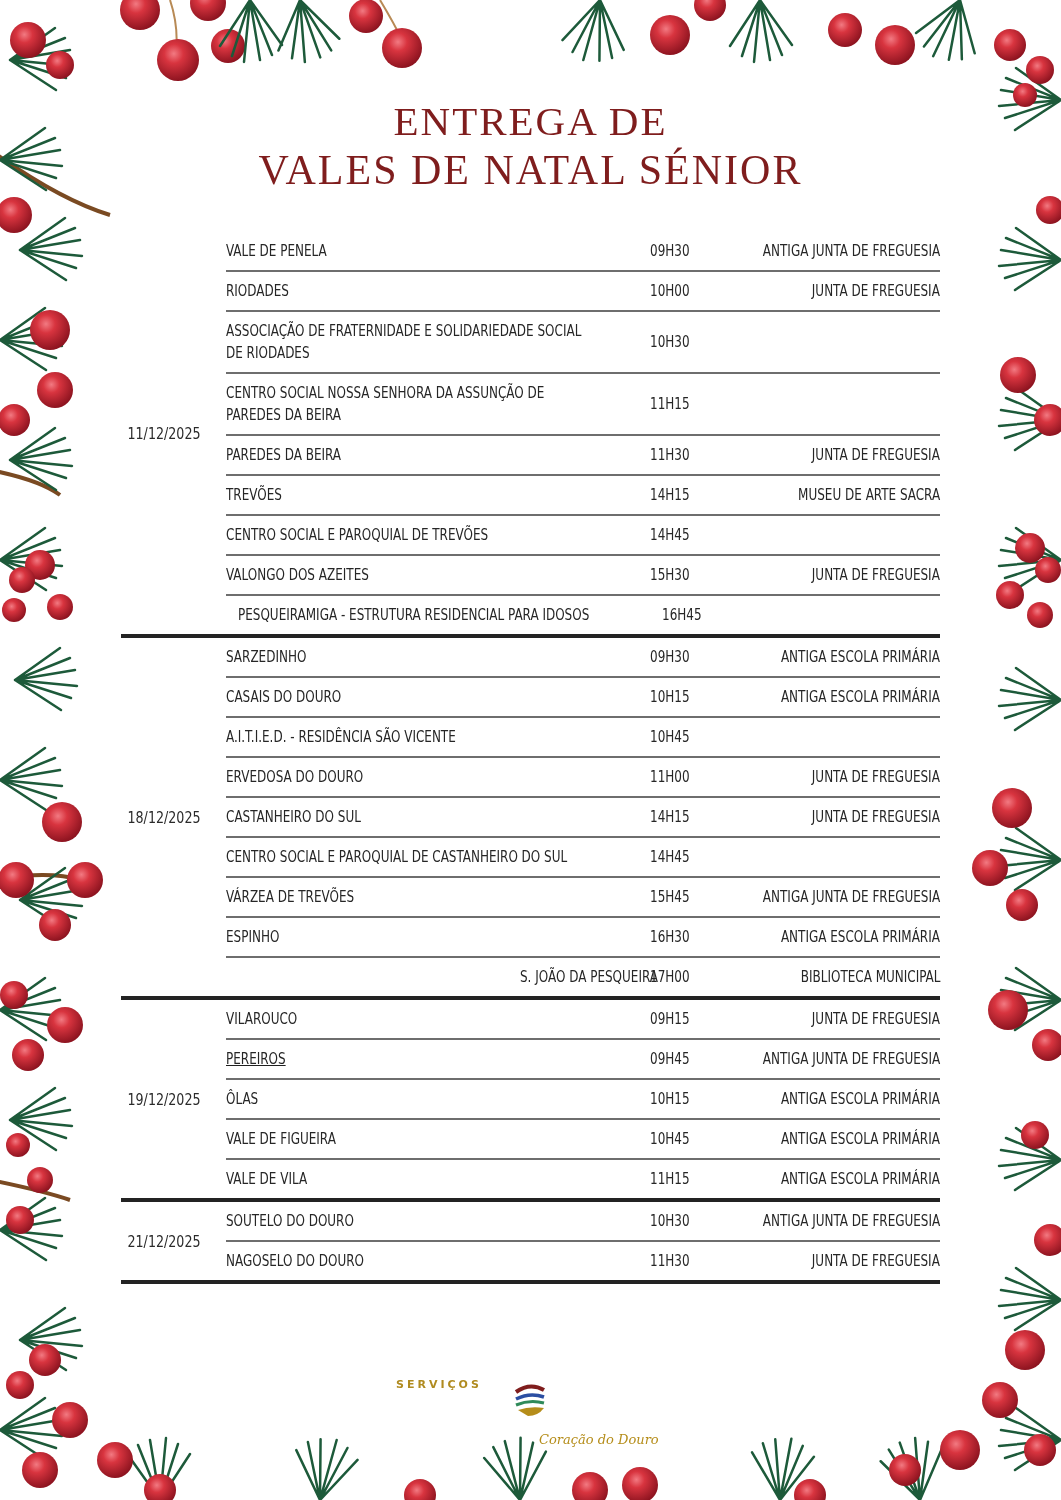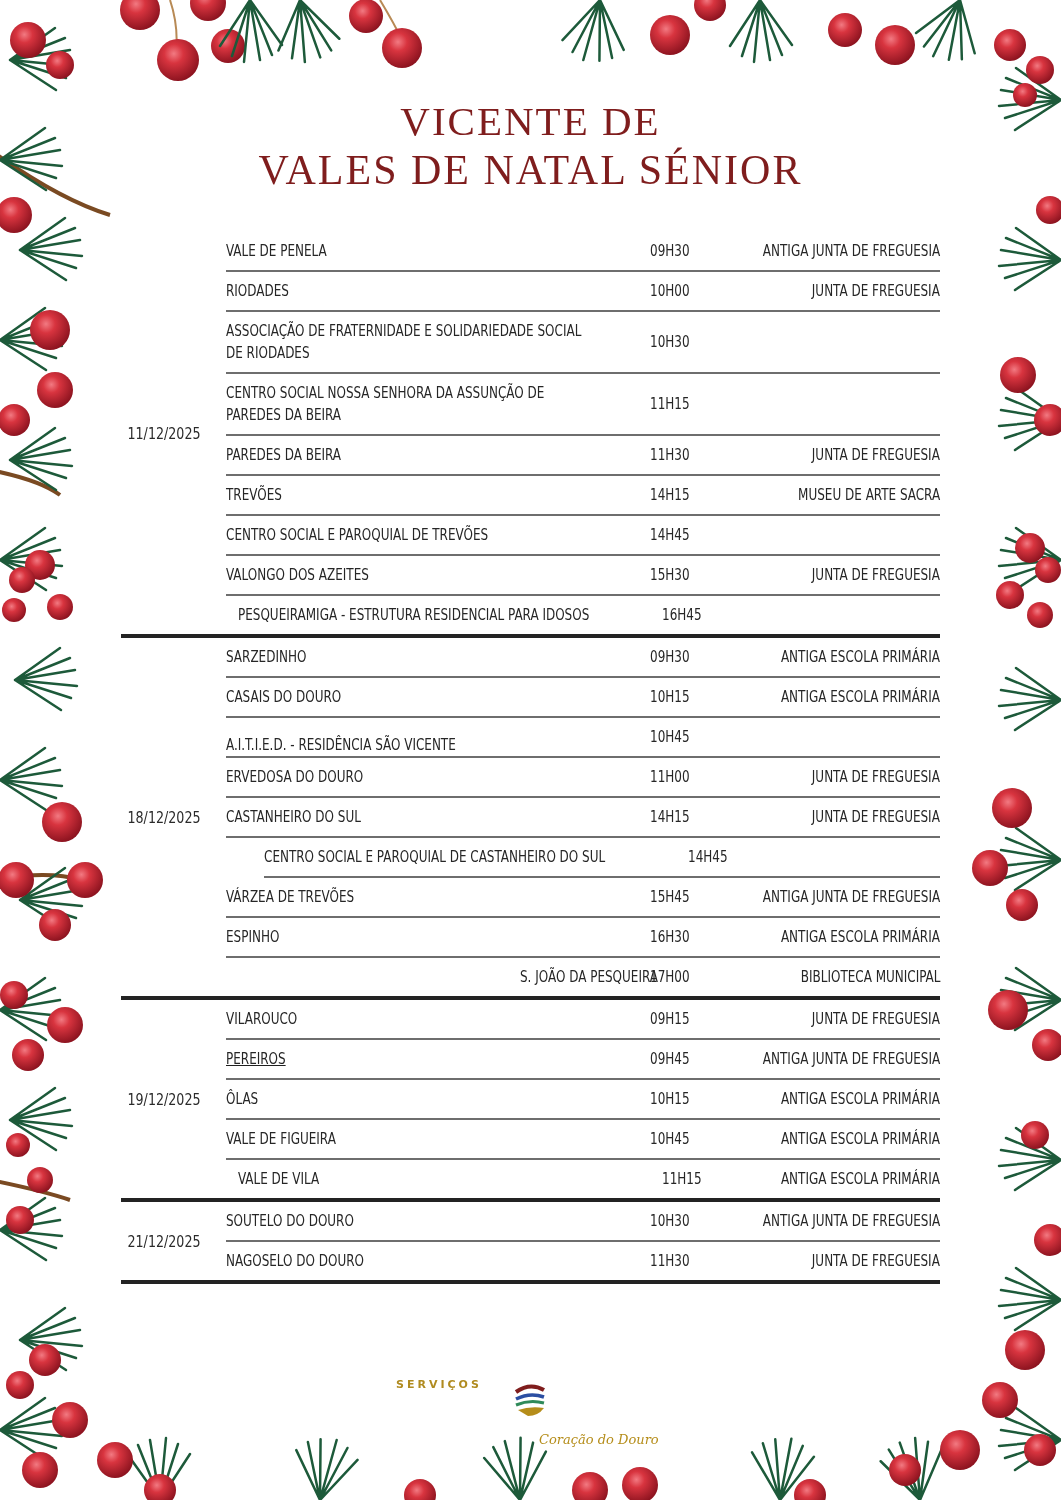--- a/index.html
+++ b/index.html
@@ -215,21 +215,21 @@
       <circle cx="160" cy="1490" r="16" fill="url(#berry)"></circle>
     <circle cx="420" cy="1495" r="16" fill="url(#berry)"></circle>
       <circle cx="590" cy="1490" r="18" fill="url(#berry)"></circle>
     <circle cx="640" cy="1485" r="18" fill="url(#berry)"></circle>
       <circle cx="810" cy="1495" r="16" fill="url(#berry)"></circle>
     <circle cx="905" cy="1470" r="16" fill="url(#berry)"></circle>
       <circle cx="960" cy="1450" r="20" fill="url(#berry)"></circle>
   </g>
 </svg>
 
-<h1 class="title l1">VICENTE DE</h1>
+<h1 class="title l1">ENTREGA DE</h1>
 <h1 class="title l2">VALES DE NATAL SÉNIOR</h1>
 
 <div class="table">
   <div id="groups">
       <div class="group">
         <span class="date">11/12/2025</span>
         <div class="rows">
           <div class="row" style="height: 38px;">
             <span class="name" style="white-space: pre-line;">VALE DE PENELA</span>
             <span class="time">09H30</span>
@@ -285,36 +285,36 @@
           <div class="row" style="height: 38px;">
             <span class="name" style="white-space: pre-line;">SARZEDINHO</span>
             <span class="time">09H30</span>
             <span class="place" style="white-space: pre-line;">ANTIGA ESCOLA PRIMÁRIA</span>
           </div>
           <div class="row" style="height: 38px;">
             <span class="name" style="white-space: pre-line;">CASAIS DO DOURO</span>
             <span class="time">10H15</span>
             <span class="place" style="white-space: pre-line;">ANTIGA ESCOLA PRIMÁRIA</span>
           </div>
-          <div class="row" style="height: 38px; align-items: flex-end;">
+          <div class="row" style="height: 38px;">
             <span class="name" style="white-space: pre-line;">A.I.T.I.E.D. - RESIDÊNCIA SÃO VICENTE</span>
             <span class="time">10H45</span>
             <span class="place" style="white-space: pre-line;"></span>
           </div>
           <div class="row" style="height: 38px;">
             <span class="name" style="white-space: pre-line;">ERVEDOSA DO DOURO</span>
             <span class="time">11H00</span>
             <span class="place" style="white-space: pre-line;">JUNTA DE FREGUESIA</span>
           </div>
           <div class="row" style="height: 38px;">
             <span class="name" style="white-space: pre-line;">CASTANHEIRO DO SUL</span>
             <span class="time">14H15</span>
             <span class="place" style="white-space: pre-line;">JUNTA DE FREGUESIA</span>
           </div>
-          <div class="row" style="height: 38px; margin-left: 38px;">
+          <div class="row" style="height: 38px;">
             <span class="name" style="white-space: pre-line;">CENTRO SOCIAL E PAROQUIAL DE CASTANHEIRO DO SUL</span>
             <span class="time">14H45</span>
             <span class="place" style="white-space: pre-line;"></span>
           </div>
           <div class="row" style="height: 38px;">
             <span class="name" style="white-space: pre-line;">VÁRZEA DE TREVÕES</span>
             <span class="time">15H45</span>
             <span class="place" style="white-space: pre-line;">ANTIGA JUNTA DE FREGUESIA</span>
           </div>
           <div class="row" style="height: 38px;">
@@ -345,21 +345,21 @@
           <div class="row" style="height: 38px;">
             <span class="name" style="white-space: pre-line;">ÔLAS</span>
             <span class="time">10H15</span>
             <span class="place" style="white-space: pre-line;">ANTIGA ESCOLA PRIMÁRIA</span>
           </div>
           <div class="row" style="height: 38px;">
             <span class="name" style="white-space: pre-line;">VALE DE FIGUEIRA</span>
             <span class="time">10H45</span>
             <span class="place" style="white-space: pre-line;">ANTIGA ESCOLA PRIMÁRIA</span>
           </div>
-          <div class="row" style="height: 38px; margin-left: 12px;">
+          <div class="row" style="height: 38px;">
             <span class="name" style="white-space: pre-line;">VALE DE VILA</span>
             <span class="time">11H15</span>
             <span class="place" style="white-space: pre-line;">ANTIGA ESCOLA PRIMÁRIA</span>
           </div>
         </div>
       </div>
       <div class="group">
         <span class="date">21/12/2025</span>
         <div class="rows">
           <div class="row" style="height: 38px;">

